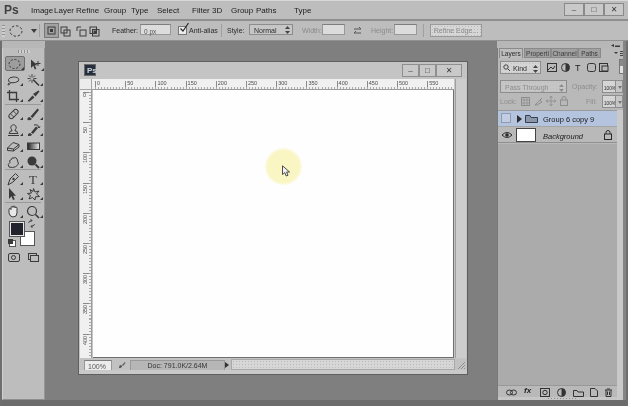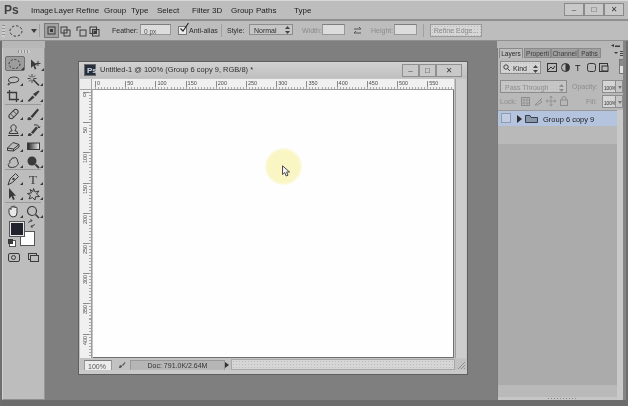--- a/index.html
+++ b/index.html
@@ -300,23 +300,20 @@
 <div class="abs" style="left:10px;top:222px;width:14px;height:14px;background:#23232d;border:1px solid #e8e8e8;"></div>
 <div class="abs" style="left:9px;top:240px;width:7px;height:7px;background:#fff;border:1px solid #555;"></div>
 <div class="abs" style="left:8px;top:239px;width:5px;height:5px;background:#3a3a3a;"></div>
 
 <div class="abs" style="left:8px;top:253px;width:12px;height:9px;border:1px solid #3a3a3a;border-radius:2px;"></div>
 <div class="abs" style="left:11px;top:255px;width:5px;height:5px;border:1px solid #3a3a3a;border-radius:50%;"></div>
 <div class="abs" style="left:28px;top:253px;width:9px;height:7px;border:1px solid #3a3a3a;"></div>
 <div class="abs" style="left:30px;top:255px;width:9px;height:7px;border:1px solid #3a3a3a;background:#bdbdbd;"></div>
 
 <div class="abs" id="docwin">
-  <div class="abs" id="doctitle">
-      <span style="position:absolute;left:21px;top:3px;">Untitled-1 @ 100% (Group 6 copy 9, RGB/8) *</span>
-    </div>
   <div class="abs" id="docicon">
       <span style="position:absolute;left:2px;top:1px;font-size:8px;color:#cfd6e0;font-weight:bold;">Ps</span>
     </div>
   <span class="dbtn" style="left:323px;width:17px;">–</span>
   <span class="dbtn" style="left:340px;width:17px;">□</span>
   <span class="dbtn" style="left:357px;width:26px;">✕</span>
   <div class="abs" id="rulcorner"></div>
   <div class="abs" id="rultop"></div>
   <div class="abs" id="rulleft"></div>
   <div class="abs" id="canvas"></div>
@@ -449,21 +446,57 @@
     </div>
 
   <div class="abs" id="lrow1">
     <div class="abs" style="left:3px;top:2px;width:10px;height:10px;background:#c3cde1;border:1px solid #8f9bb0;"></div>
     <div class="abs" style="left:19px;top:4px;width:0;height:0;border-top:4px solid transparent;border-bottom:4px solid transparent;border-left:5px solid #2e2e2e;"></div>
     <svg class="abs" style="left:27px;top:2px" width="13" height="11">
         <path d="M0.5 2.5 L0.5 9.5 L12.5 9.5 L12.5 4.5 L6 4.5 L5 2.5 Z" fill="#8b96ab" stroke="#33404f"></path>
       </svg>
     <span style="position:absolute;left:45px;top:4px;font-size:7.5px;color:#1a1a1a;">Group 6 copy 9</span>
   </div>
+  <div class="abs" id="lrow2">
+    <svg class="abs" style="left:3px;top:4px" width="12" height="8" viewBox="0 0 12 8">
+        <path d="M1 4 Q6 -1 11 4 Q6 9 1 4 Z" fill="none" stroke="#2a2a2a"></path>
+        <circle cx="6" cy="4" r="1.8" fill="#2a2a2a"></circle>
+      </svg>
+    <div class="abs" style="left:18px;top:1px;width:20px;height:14px;background:#fff;border:1px solid #444;"></div>
+    <span style="position:absolute;left:45px;top:4.5px;font-size:7.5px;font-style:italic;color:#1a1a1a;">Background</span>
+    <svg class="abs" style="left:106px;top:3px" width="8" height="10">
+        <rect x="0.5" y="4" width="7" height="5.5" fill="none" stroke="#2a2a2a"></rect>
+        <path d="M2 4 V2.5 A2 2 0 0 1 6 2.5 V4" fill="none" stroke="#2a2a2a"></path>
+      </svg>
+  </div>
   <div class="abs" id="lempty"></div>
+  <div class="abs" id="bicons">
+    <svg class="abs" style="left:8px;top:3px" width="11" height="7">
+        <ellipse cx="3.5" cy="3.5" rx="3" ry="2.5" fill="none" stroke="#333"></ellipse>
+        <ellipse cx="7.5" cy="3.5" rx="3" ry="2.5" fill="none" stroke="#333"></ellipse>
+      </svg>
+    <span class="abs" style="left:26px;top:0px;font-size:8px;font-style:italic;color:#222;"><b>fx</b></span>
+    <svg class="abs" style="left:42px;top:2px" width="10" height="9">
+        <rect x="0.5" y="0.5" width="9" height="8" fill="none" stroke="#333"></rect>
+        <circle cx="5" cy="4.5" r="2.2" fill="none" stroke="#333"></circle>
+      </svg>
+    <svg class="abs" style="left:59px;top:2px" width="9" height="9">
+        <circle cx="4.5" cy="4.5" r="4" fill="none" stroke="#333"></circle>
+        <path d="M4.5 0.5 A4 4 0 0 1 4.5 8.5 Z" fill="#333"></path>
+      </svg>
+    <svg class="abs" style="left:75px;top:3px" width="11" height="8">
+        <path d="M0.5 1.5 L0.5 7.5 L10.5 7.5 L10.5 3 L5 3 L4 1.5 Z" fill="none" stroke="#333"></path>
+      </svg>
+    <svg class="abs" style="left:92px;top:2px" width="8" height="9">
+        <path d="M0.5 0.5 H5 L7.5 3 V8.5 H0.5 Z" fill="none" stroke="#333"></path>
+      </svg>
+    <svg class="abs" style="left:106px;top:2px" width="9" height="9">
+        <path d="M1 2 H8 M2 2 V8.5 H7 V2 M3 1 H6 M3.5 3.5 V7 M5.5 3.5 V7" fill="none" stroke="#333"></path>
+      </svg>
+  </div>
   <div class="abs" id="rbot1">
       <div style="position:absolute;left:50px;top:1px;width:30px;height:1px;background-image:repeating-linear-gradient(90deg,#888 0 1px,transparent 1px 3px);"></div>
     </div>
 </div>
 <div class="abs tex" id="rptex">
     <span style="position:absolute;left:113px;top:1px;font-size:5px;color:#3c3c3c;">◄▬</span>
   </div>
 <div class="abs tex2" id="rstrip"></div>
 <div class="abs" id="botstrip"></div>
 <div class="abs" style="left:0;top:41px;width:2px;height:365px;background:#6e6e6e;"></div>

